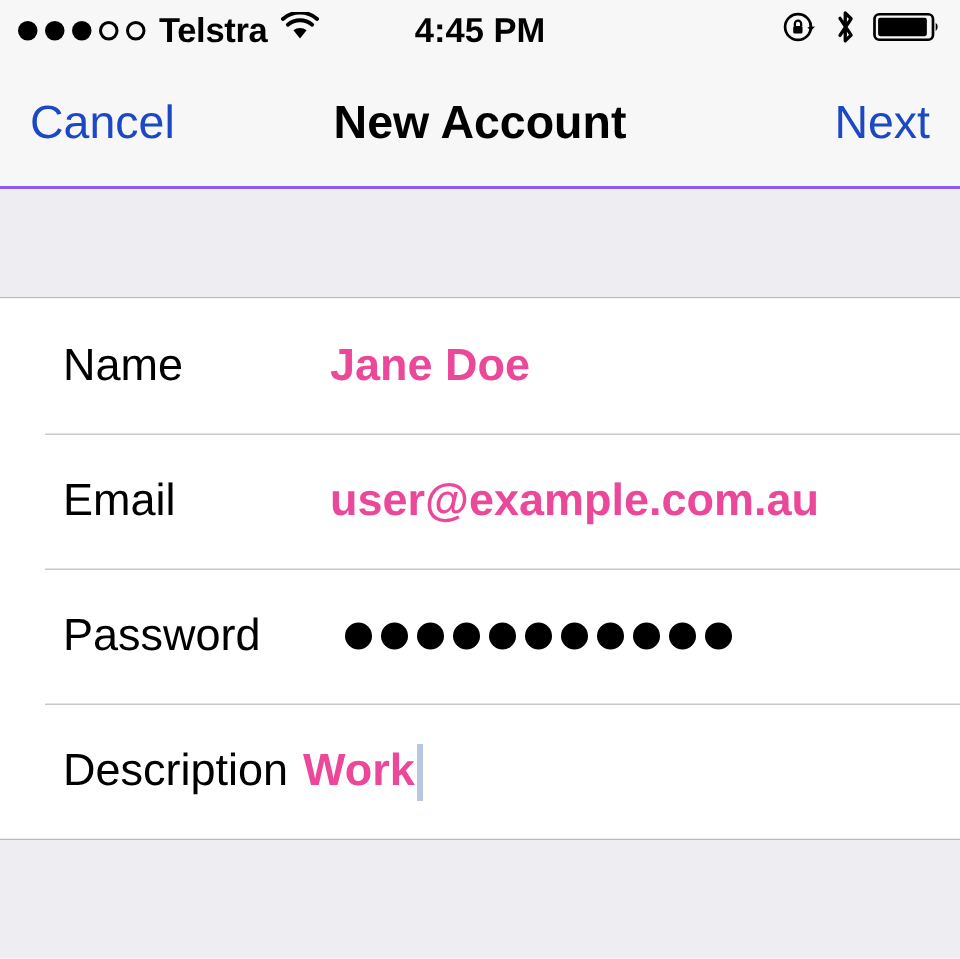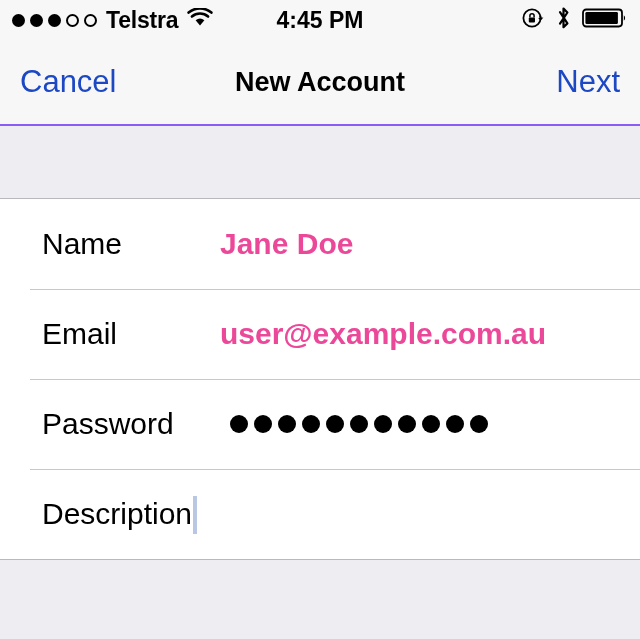--- a/index.html
+++ b/index.html
@@ -94,21 +94,21 @@
     white-space: nowrap;
   }
   .nav-btn.left  { left: 20px; }
   .nav-btn.right { right: 20px; margin-left: 42px; }
   .nav-title {
     position: absolute;
     left: 0; right: 0;
     top: 50%;
     transform: translateY(-50%);
     text-align: center;
-    font-size: 27px;
+    font-size: 31px;
     font-weight: bold;
     color: #000000;
   }
 
   
   .spacer-top {
     height: 73px;
     background: #eeeef2;
     border-bottom: 1px solid #b9b9bd;
     box-sizing: border-box;
@@ -269,20 +269,21 @@
           <span class="pw-dot"></span>
           <span class="pw-dot"></span>
           <span class="pw-dot"></span>
           <span class="pw-dot"></span>
           <span class="pw-dot"></span>
         </span>
     </div>
 
     <div class="form-row">
       <span class="row-label">Description</span>
+      <span class="row-value tight">Work</span>
       <span class="caret"></span>
     </div>
 
   </div>
 
   <div class="spacer-bottom"></div>
 
 </div>
 
 </body></html>

